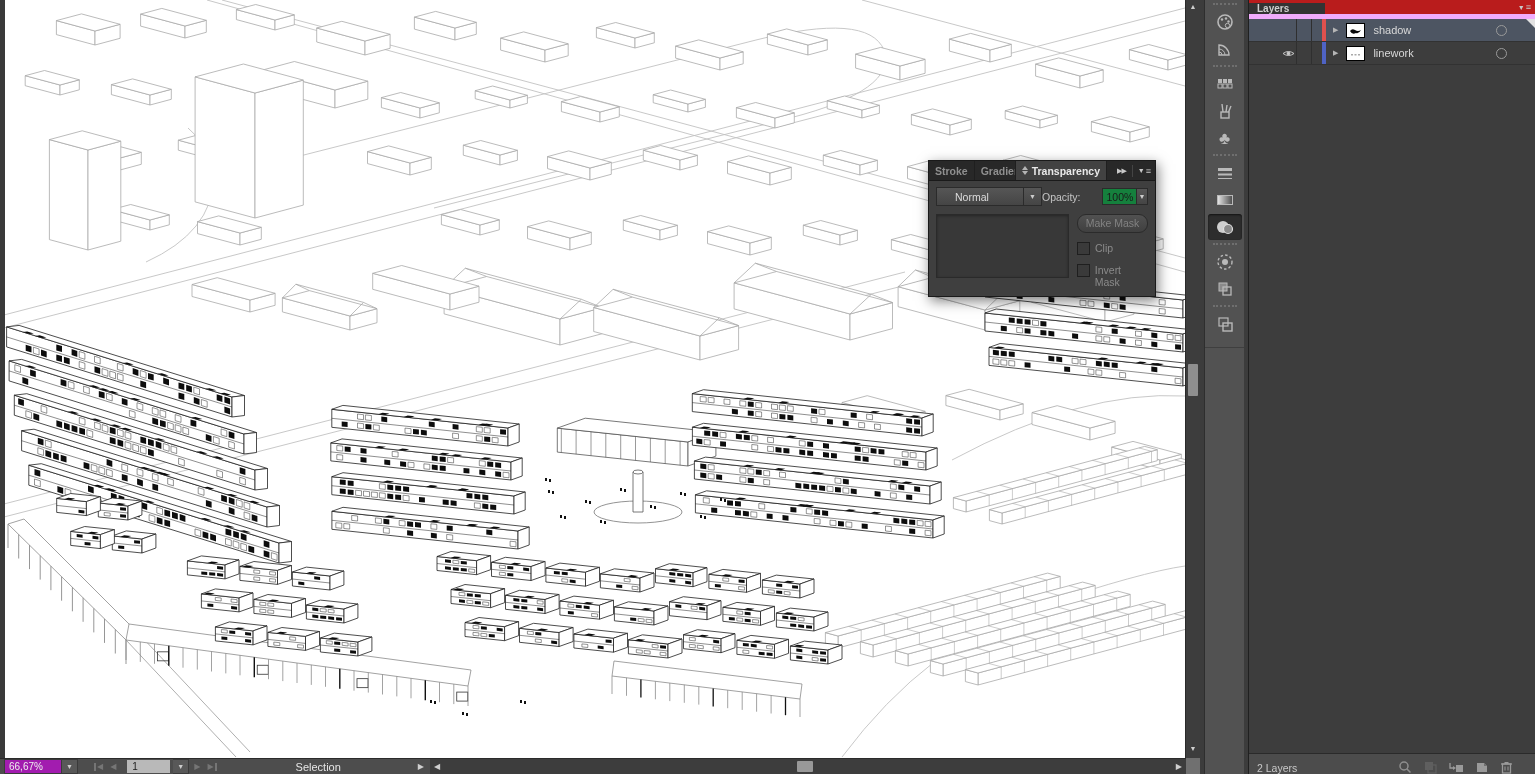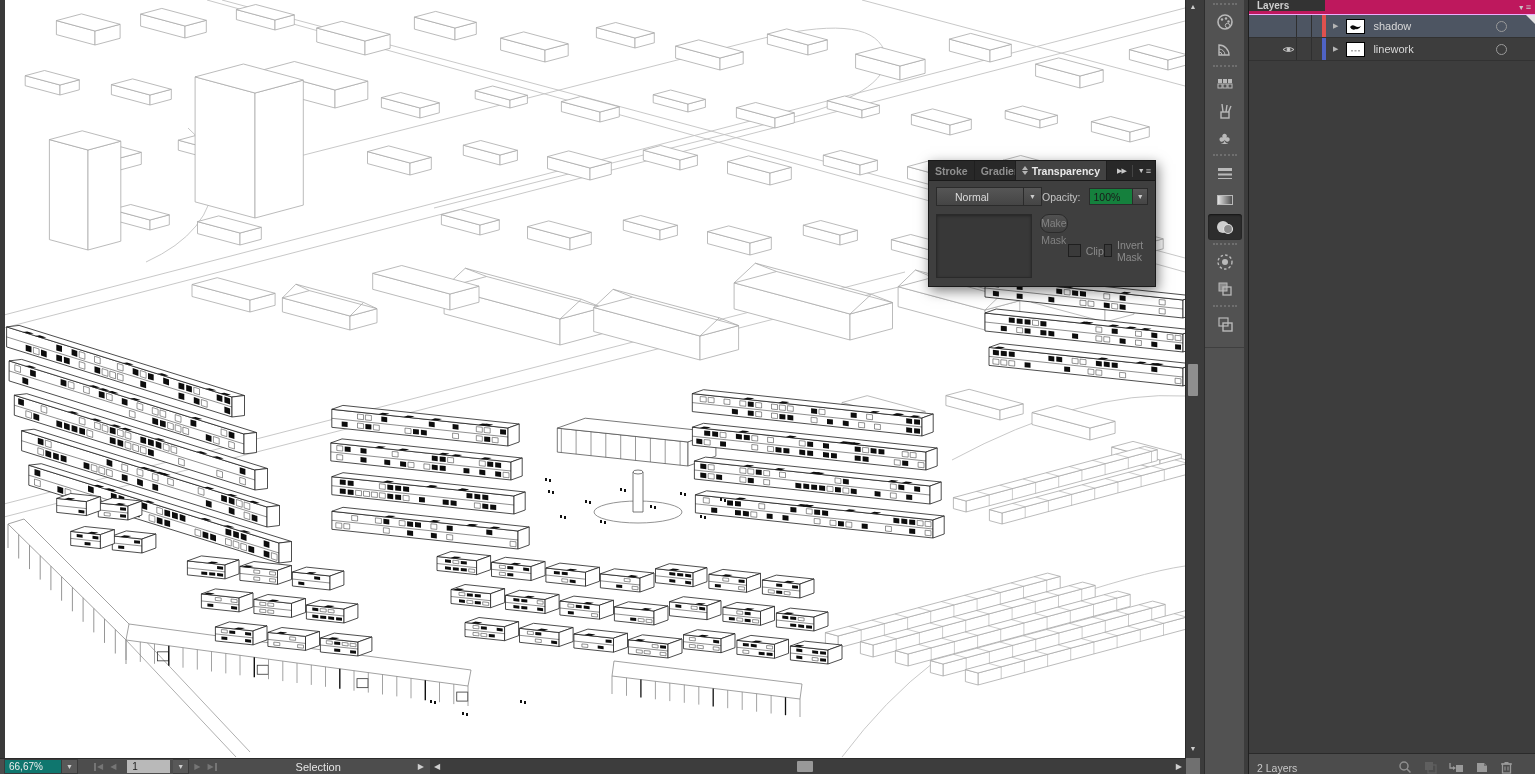--- a/index.html
+++ b/index.html
@@ -14,21 +14,21 @@
   .vsb{position:absolute;left:1185px;top:0;width:15px;height:758px;background:#3d3d3d;border-left:1px solid #2a2a2a;box-sizing:border-box;}
   .vsb .arr{position:absolute;left:0;width:100%;text-align:center;color:#cfcfcf;font-size:7px;line-height:10px;cursor:pointer;}
   .vsb-thumb{position:absolute;left:2px;width:10px;height:32px;top:364px;background:#8f8f8f;border-radius:1px;cursor:pointer;}
   .hsb{position:absolute;left:430px;top:758px;width:756px;height:16px;background:#3d3d3d;border-top:1px solid #2b2b2b;box-sizing:border-box;}
   .hsb .arr{position:absolute;top:0;color:#cfcfcf;font-size:8px;line-height:15px;cursor:pointer;}
   .hsb-thumb{position:absolute;top:2px;left:367px;width:16px;height:11px;background:#999;border-radius:1px;cursor:pointer;}
   #sb-corner{position:absolute;left:1186px;top:758px;width:14px;height:16px;background:#707070;}
 
   
   #statusbar{position:absolute;left:0;top:758px;width:430px;height:16px;background:#4d4d4d;border-top:1px solid #2b2b2b;box-sizing:border-box;display:flex;align-items:center;color:#e3e3e3;font-size:10px;}
-  .zoom-field{margin-left:4px;width:52px;height:13px;background:#0f766e;border:1px solid #3a3a3a;display:flex;align-items:center;padding-left:4px;color:#eee;}
+  .zoom-field{margin-left:4px;width:52px;height:13px;background:#a21caf;border:1px solid #3a3a3a;display:flex;align-items:center;padding-left:4px;color:#eee;}
   .mini-btn{width:15px;height:13px;background:#585858;border:1px solid #3a3a3a;border-left:none;color:#ccc;font-size:7px;text-align:center;line-height:13px;cursor:pointer;}
   .nav{display:flex;align-items:center;margin-left:14px;gap:3px;}
   .nav .g{color:#757575;font-size:8px;padding:0 2px;cursor:pointer;display:flex;align-items:center;gap:1px;}
   .nav .bar{display:inline-block;width:2px;height:8px;background:#757575;}
   .ab-field{width:38px;height:13px;background:#b9b9b9;color:#1c1c1c;display:flex;align-items:center;padding-left:5px;margin-left:6px;}
   .tool-status{flex:1;text-align:center;color:#e6e6e6;font-size:11px;}
   .sb-expand{color:#cfcfcf;font-size:8px;margin-right:6px;cursor:pointer;}
 
   
   #tpanel{position:absolute;left:928px;top:160px;width:228px;box-shadow:2px 4px 12px rgba(0,0,0,.5);font-size:10.5px;}
@@ -41,42 +41,42 @@
   .cycle-widget b.u{border-bottom:4px solid #b5b5b5;}
   .cycle-widget b.d{border-top:4px solid #b5b5b5;}
   .tab-spacer{flex:1;}
   .dbl-arrow{color:#c9c9c9;font-size:7px;letter-spacing:-1px;align-self:center;margin-right:6px;cursor:pointer;}
   .panel-menu{color:#c9c9c9;align-self:center;margin-right:4px;cursor:pointer;font-size:9px;display:flex;align-items:center;gap:1px;border-left:1px solid #444;padding-left:5px;height:12px;}
   #tpanel .body{background:#3f3f3f;border:1px solid #1a1a1a;border-top:none;padding:6px 7px 8px 7px;}
   .blend-row{display:flex;align-items:center;}
   .dropdown{display:flex;height:17px;border:1px solid #2b2b2b;background:linear-gradient(#565656,#454545);}
   .dropdown .txt{width:68px;display:flex;align-items:center;padding-left:6px;color:#dcdcdc;margin-left:12px;}
   .dropdown .arw{width:17px;border-left:1px solid #2b2b2b;color:#ccc;font-size:7px;display:flex;align-items:center;justify-content:center;cursor:pointer;}
-  .op-label{margin-left:auto;color:#c4c4c4;margin-right:8px;}
+  .op-label{margin-left:auto;color:#c4c4c4;margin-right:21px;}
   .op-value{width:40px;height:15px;background:#15803d;border:1px solid #2b2b2b;color:#1a1a1a;display:flex;align-items:center;padding-left:4px;}
   .op-arw{width:15px;height:17px;background:linear-gradient(#565656,#454545);border:1px solid #2b2b2b;border-left:none;color:#ccc;font-size:7px;display:flex;align-items:center;justify-content:center;box-sizing:border-box;cursor:pointer;}
   .mask-row{display:flex;margin-top:8px;}
   .mask-well{width:131px;height:62px;background:#383838;border:1px solid #2a2a2a;box-shadow:inset 0 1px 3px rgba(0,0,0,.35);}
-  .mask-right{flex:1;padding-left:8px;display:flex;flex-direction:row;}
+  .mask-right{flex:1;padding-left:8px;display:flex;flex-direction:column;}
   .make-mask-btn{height:17px;border-radius:9px;background:linear-gradient(#515151,#404040);border:1px solid #2b2b2b;color:#828282;text-align:center;line-height:17px;cursor:default;}
-  .chk-row{display:flex;align-items:center;margin-top:9px;color:#8a8a8a;gap:5px;}
+  .chk-row{display:flex;align-items:flex-start;margin-top:9px;color:#8a8a8a;gap:5px;}
   .chk{width:11px;height:11px;background:#3a3a3a;border:1px solid #1f1f1f;display:inline-block;cursor:pointer;}
 
   
   #dock{position:absolute;left:1204px;top:0;width:40px;height:774px;background:#525252;border-left:1px solid #2e2e2e;box-sizing:border-box;}
   .dock-handle{width:24px;margin:3px auto 2px auto;border-top:2px dotted #6f6f6f;height:2px;}
   .dock-btn{width:34px;height:26px;margin:1px auto;display:flex;align-items:center;justify-content:center;border-radius:3px;cursor:pointer;}
   .dock-btn.active{background:#2d2d2d;box-shadow:inset 0 1px 2px rgba(0,0,0,.6);}
   .dock-btn svg{display:block;}
   .dock-sep{border-bottom:1px solid #3f3f3f;margin-top:10px;}
   .club-glyph{color:#b9b9b9;font-size:17px;line-height:17px;}
 
   
   #layers{position:absolute;left:1248px;top:0;width:287px;height:774px;background:#3d3d3d;border-left:1px solid #202020;box-sizing:border-box;}
-  #layers .header{height:14px;background:#be185d;border-bottom:1px solid #f0abfc;display:flex;align-items:flex-start;}
+  #layers .header{height:14px;background:#b91c1c;border-bottom:5px solid #f0abfc;display:flex;align-items:flex-end;}
   #layers .ptab{width:68px;background:#333;display:flex;align-items:center;padding-left:8px;color:#cfcfcf;font-size:10px;font-weight:bold;cursor:pointer;}
   .lrow{position:relative;height:22px;display:flex;align-items:center;border-bottom:1px solid #323232;cursor:pointer;padding-left:32px;}
   .lrow.selected{background:#4d5562;}
   .cell-eye{width:15px;height:100%;border-right:1px solid #2f2f2f;display:flex;align-items:center;justify-content:center;cursor:pointer;}
   .cell-lock{width:14px;height:100%;border-right:1px solid #2f2f2f;cursor:pointer;}
   .colorbar{width:4px;height:22px;margin-left:10px;}
   .disc{color:#b5b5b5;font-size:7px;margin-left:7px;cursor:pointer;}
   .lthumb{width:17px;height:13px;background:#fff;border:1px solid #000;margin-left:8px;overflow:hidden;cursor:pointer;}
   .lname{margin-left:8px;color:#d8d8d8;font-size:11px;}
   .ltarget{margin-left:auto;margin-right:28px;width:9px;height:9px;border:1.5px solid #9a9a9a;border-radius:50%;cursor:pointer;}

